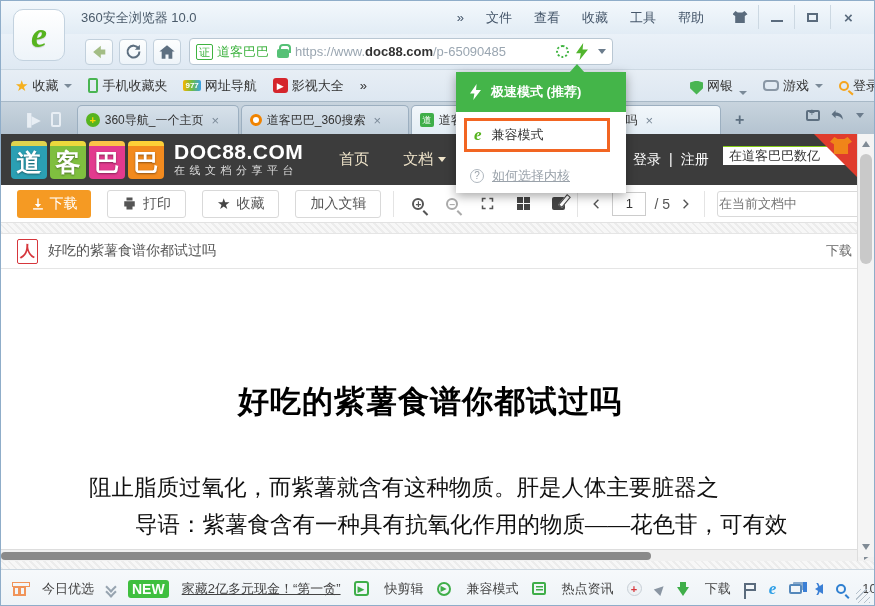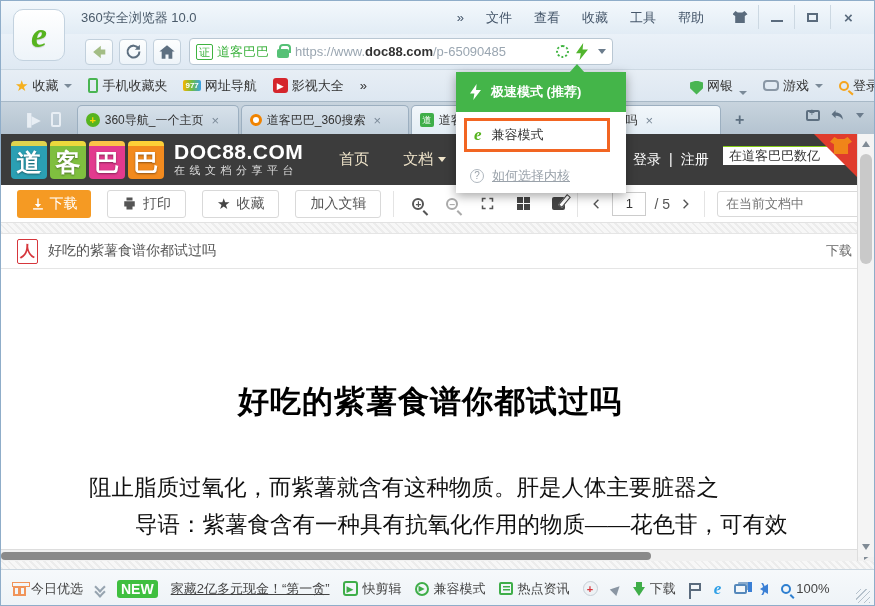--- a/index.html
+++ b/index.html
@@ -99,21 +99,21 @@
   .gridic{width:13px;height:13px;background:
      linear-gradient(#444,#444) 0 0/6px 6px no-repeat,
      linear-gradient(#444,#444) 7px 0/6px 6px no-repeat,
      linear-gradient(#444,#444) 0 7px/6px 6px no-repeat,
      linear-gradient(#444,#444) 7px 7px/6px 6px no-repeat;}
   .markic{width:13px;height:13px;background:#444;position:relative;border-radius:2px;}
   .markic::after{content:"";position:absolute;right:-2px;top:-3px;width:3px;height:12px;background:#fff;border:1px solid #444;transform:rotate(40deg);}
   .toolgap{display:flex;align-items:center;gap:22px;margin-left:6px;}
   .pagenav{display:flex;align-items:center;gap:8px;}
   .pageinput{width:34px;height:24px;border:1px solid #ccc;text-align:center;font-size:13px;color:#333;outline:none;font-family:inherit;}
-  .docsearch{width:154px;height:26px;border:1px solid #d9d9d9;border-radius:3px;font-size:13px;color:#777;padding:0 8px;outline:none;font-family:inherit;}
+  .docsearch{width:154px;height:26px;border:1px solid #d9d9d9;border-radius:3px;font-size:13px;color:#777;padding:0 1px;outline:none;font-family:inherit;}
 
   .stripe{position:absolute;left:0;width:100%;background:repeating-linear-gradient(45deg,#ececec 0 2px,#f7f7f7 2px 5px);}
   
   .dochead{position:absolute;left:0;top:99px;width:100%;height:36px;background:#fff;border-top:1px solid #e5e5e5;border-bottom:1px solid #e5e5e5;display:flex;align-items:center;}
   .pdfic{width:21px;height:25px;border:1px solid #d6363c;border-radius:2px;margin-left:16px;color:#d6363c;font-weight:bold;font-size:15px;display:flex;align-items:center;justify-content:center;}
   .dochead .dtitle{margin-left:10px;font-size:14px;color:#555;}
   .dochead .ddl{position:absolute;right:22px;font-size:13px;color:#666;}
 
   
   .doccontent{position:absolute;left:0;top:135px;width:858px;height:280px;background:#fff;overflow:hidden;}
@@ -127,21 +127,21 @@
   .vthumb{position:absolute;left:2px;top:20px;width:12px;height:110px;background:#c9c9c9;border-radius:6px;}
   .tri-up{position:absolute;left:4px;top:7px;width:0;height:0;border-left:4px solid transparent;border-right:4px solid transparent;border-bottom:6px solid #808b95;}
   .tri-down{position:absolute;left:4px;bottom:7px;width:0;height:0;border-left:4px solid transparent;border-right:4px solid transparent;border-top:6px solid #808b95;}
   .hscroll{position:absolute;left:0;top:415px;width:858px;height:12px;background:#f1f1f1;border-top:1px solid #ddd;}
   .hthumb{position:absolute;left:0;top:2px;width:650px;height:8px;background:#8a8a8a;border-radius:4px;}
   .tri-right{position:absolute;right:4px;top:3px;width:0;height:0;border-top:4px solid transparent;border-bottom:4px solid transparent;border-left:6px solid #808b95;}
   .corner{position:absolute;right:0;top:415px;width:17px;height:20px;background:#f1f1f1;border-left:1px solid #ddd;}
 
   
   .statusbar{position:absolute;left:0;top:568px;width:100%;height:38px;background:linear-gradient(#f6f9fb,#eef3f7);border-top:1px solid #ccd7e0;display:flex;align-items:center;font-size:13px;color:#444;}
-  .sitem{display:flex;align-items:center;gap:5px;margin-right:13px;white-space:nowrap;}
+  .sitem{display:flex;align-items:center;gap:16px;margin-right:13px;white-space:nowrap;}
   .giftic{width:13px;height:10px;border:2px solid #f0945a;position:relative;margin-top:4px;}
   .giftic::before{content:"";position:absolute;left:3px;top:-2px;width:3px;height:10px;background:#f0945a;}
   .giftic::after{content:"";position:absolute;left:-3px;top:-6px;width:16px;height:3px;border:1.5px solid #f0945a;}
   .dblchev{width:8px;height:8px;position:relative;}
   .dblchev::before,.dblchev::after{content:"";position:absolute;left:0;width:6px;height:6px;border-right:2px solid #97a4b0;border-bottom:2px solid #97a4b0;transform:rotate(45deg);}
   .dblchev::before{top:-2px;} .dblchev::after{top:3px;}
   .newbadge{background:#3fbf3f;color:#fff;font-size:14px;font-weight:bold;border-radius:3px;padding:1px 4px;}
   .slink{text-decoration:underline;color:#444;}
   .qclip{width:15px;height:15px;border:2px solid #3fae49;border-radius:3px;color:#3fae49;font-size:9px;display:flex;align-items:center;justify-content:center;}
   .dwatch{width:14px;height:14px;border:2px solid #3fae49;border-radius:50%;color:#3fae49;font-size:8px;display:flex;align-items:center;justify-content:center;}

